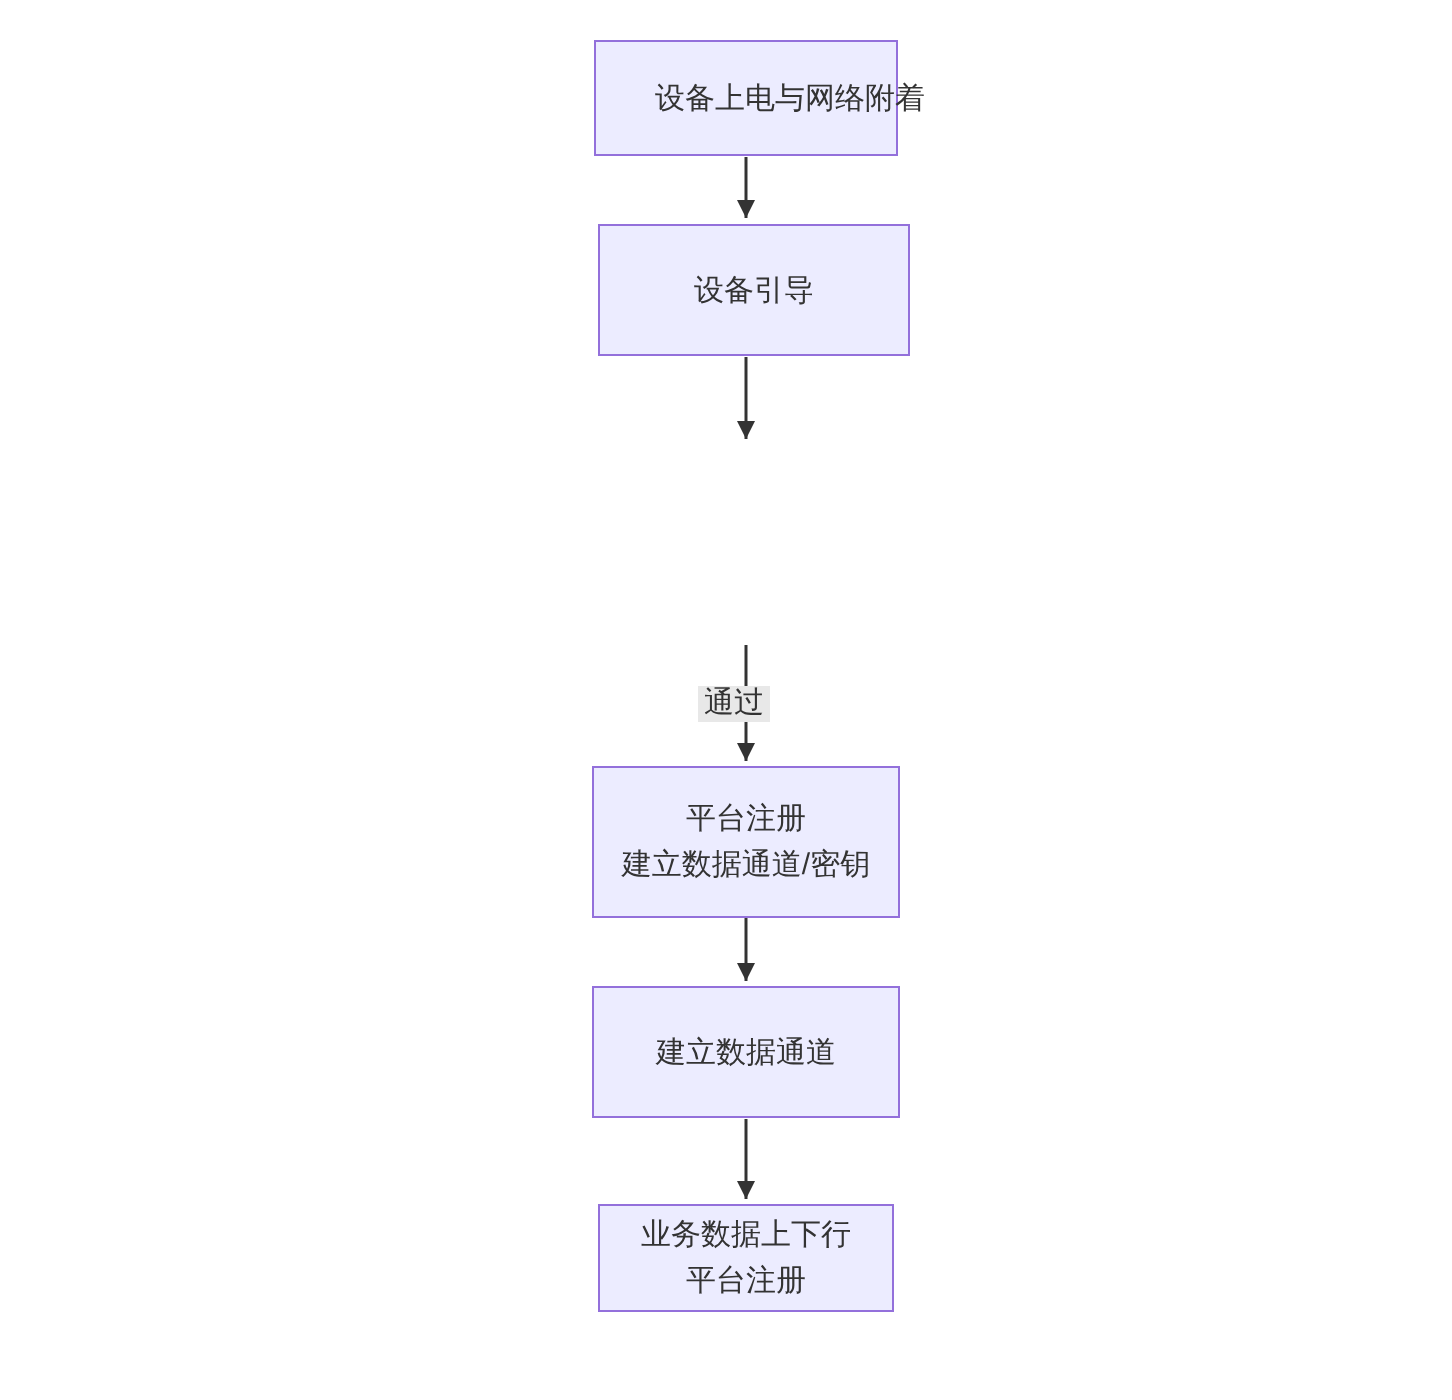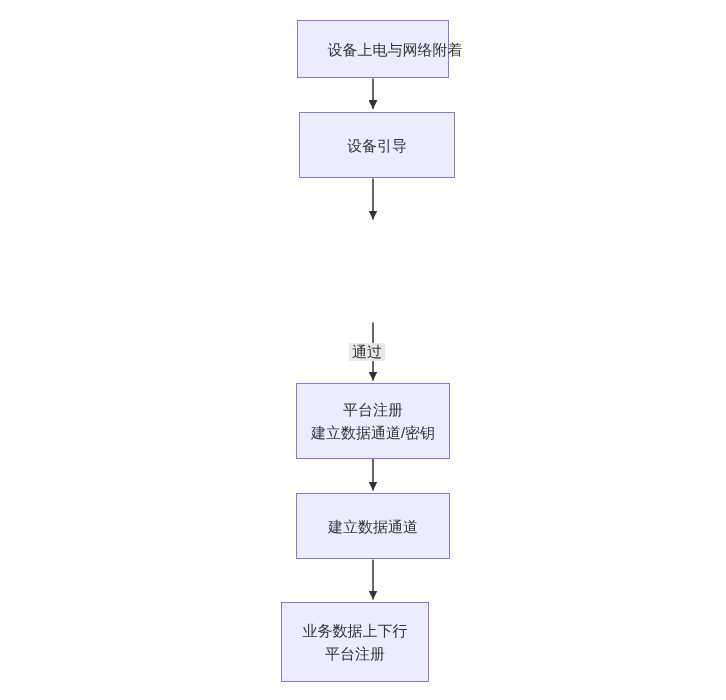--- a/index.html
+++ b/index.html
@@ -83,21 +83,21 @@
     line-height: 18px;
     padding: 0 3px;
     white-space: nowrap;
   }
   
   #node-power-attach   { left: 297px; top: 20px;  width: 152px; height: 58px; padding-left: 44px; }
   #node-bootstrap      { left: 299px; top: 112px; width: 156px; height: 66px; }
   #node-platform-auth  { left: 323px; top: 222px; width: 100px; height: 100px; }
   #node-register       { left: 296px; top: 383px; width: 154px; height: 76px; }
   #node-data-channel   { left: 296px; top: 493px; width: 154px; height: 66px; }
-  #node-business-data  { left: 281px; top: 602px; width: 148px; height: 80px; }
+  #node-business-data  { left: 299px; top: 602px; width: 148px; height: 54px; }
 </style>
 </head>
 <body>
 
 <div class="canvas">
 
   <svg class="edges-layer" width="726" height="700" viewBox="0 0 726 700" xmlns="http://www.w3.org/2000/svg">
     <defs>
       <marker id="arrow" viewBox="0 0 10 10" refX="10" refY="5" markerUnits="userSpaceOnUse" markerWidth="9" markerHeight="9" orient="auto">
         <path class="arrowhead" d="M0,0 L10,5 L0,10 z"></path>

